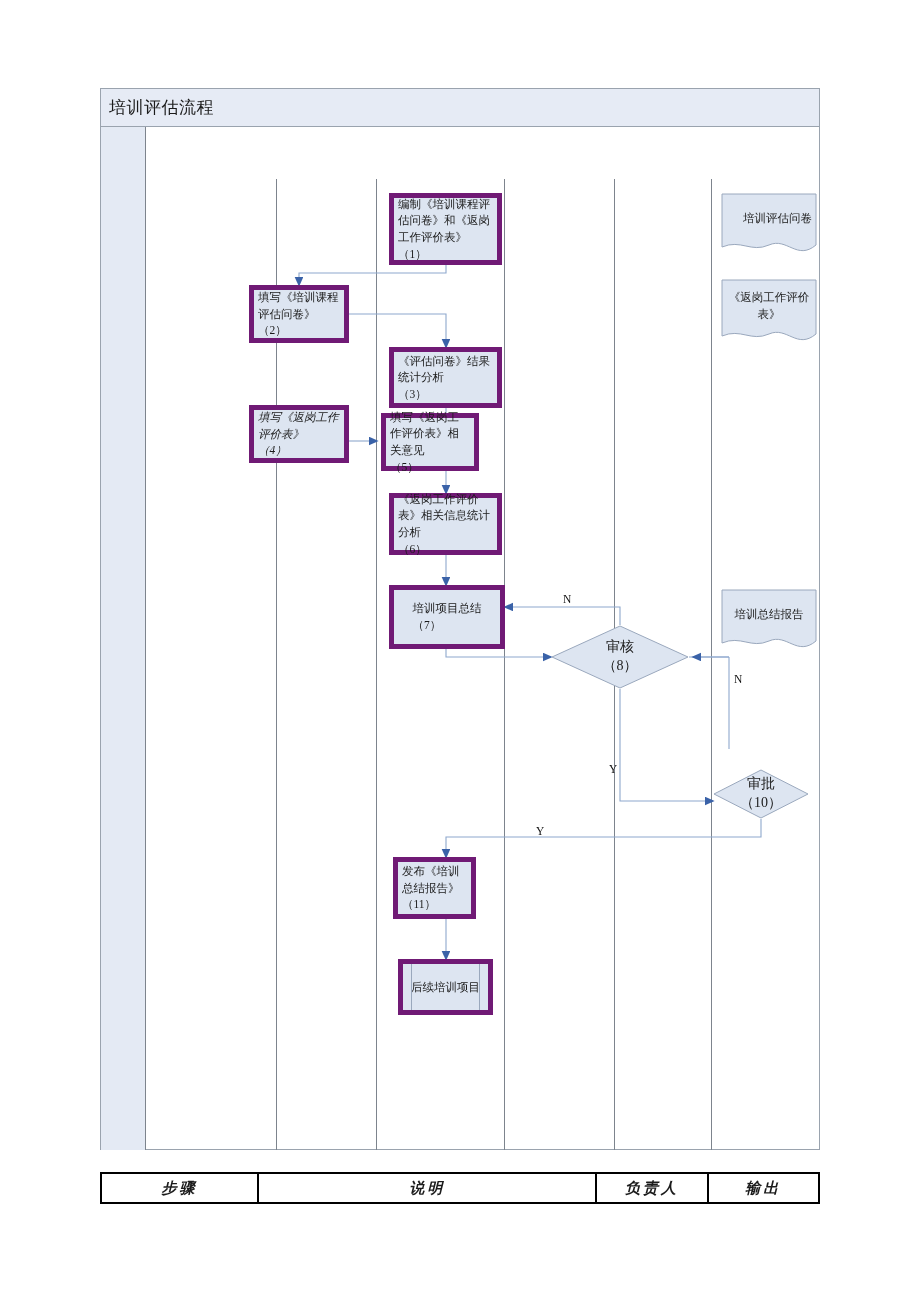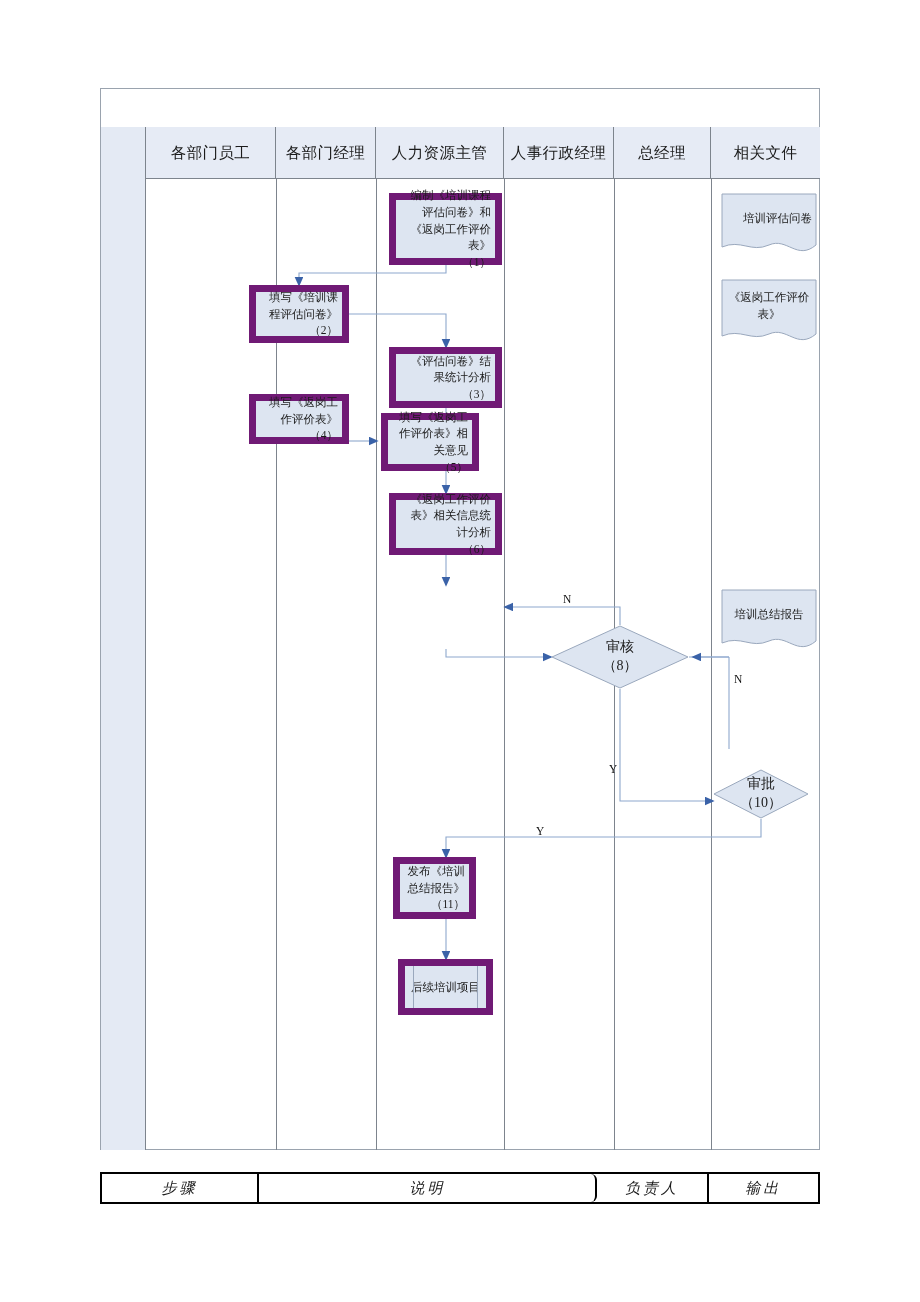--- a/index.html
+++ b/index.html
@@ -34,22 +34,22 @@
   #header-row .hc{
     position:absolute;top:0;height:52px;display:flex;align-items:center;justify-content:center;
     font-size:15.5px;box-sizing:border-box;border-right:1px solid #7d848d;
     white-space:nowrap;letter-spacing:.4px;
   }
   #header-row .hc.last{border-right:none;}
   
   .lane-div{position:absolute;top:90px;width:0;border-left:1px solid #7d848d;height:971px;}
   
   .pbox{
-    position:absolute;background:#dde5f1;border:7px solid #701a75;box-sizing:border-box;
-    display:flex;align-items:center;justify-content:center;text-align:right;
+    position:absolute;background:#dde5f1;border:5px solid #701a75;box-sizing:border-box;
+    display:flex;align-items:center;justify-content:center;text-align:left;
     font-size:11.5px;line-height:1.45;padding:2px 4px;color:#1b1b1b;
   }
   .pbox.pre{background:#dde5f1;}
   .pbox.pre .bar{position:absolute;top:0;bottom:0;width:0;border-left:1px solid #9aa8bd;}
   .pbox.pre .bar.l{left:8px;}
   .pbox.pre .bar.r{right:8px;}
   .diamond{
     position:absolute;
   }
   .diamond svg{position:absolute;left:0;top:0;}
@@ -77,43 +77,38 @@
     font-size:46px;color:#e3e3e3;letter-spacing:2px;
     font-weight:400;user-select:none;
   }
   
   #legend{
     position:absolute;left:100px;top:1172px;width:720px;height:32px;
     border:2px solid #000;box-sizing:border-box;display:flex;background:#fff;
   }
   #legend .lc{
     display:flex;align-items:center;justify-content:center;
-    font-style:italic;font-weight:normal;font-size:15px;letter-spacing:3px;
+    font-style:italic;font-weight:bold;font-size:15px;letter-spacing:3px;
     border-right:2px solid #000;box-sizing:border-box;
   }
   #legend .lc.last{border-right:none;}
 </style>
 </head>
 <body>
 
 <div id="watermark">www.zixin.com.cn</div>
 
 <div id="chart-frame">
 
+  <div id="title-band">
+    <div class="t">培训评估流程</div>
+  </div>
 
   <div id="left-lane"></div>
 
-  <div id="header-row">
-    <div class="hc" style="left:0px;width:130px;">各部门员工</div>
-    <div class="hc" style="left:130px;width:100px;">各部门经理</div>
-    <div class="hc" style="left:230px;width:128px;">人力资源主管</div>
-    <div class="hc" style="left:358px;width:110px;">人事行政经理</div>
-    <div class="hc" style="left:468px;width:97px;">总经理</div>
-    <div class="hc last" style="left:565px;width:109px;">相关文件</div>
-  </div>
 
   <div class="lane-div" style="left:175px;"></div>
   <div class="lane-div" style="left:275px;"></div>
   <div class="lane-div" style="left:403px;"></div>
   <div class="lane-div" style="left:513px;"></div>
   <div class="lane-div" style="left:610px;"></div>
 
   <svg id="wires" viewBox="0 0 720 1062">
     <defs>
       <marker id="ah" markerWidth="9" markerHeight="9" refX="7.5" refY="4" orient="auto">
@@ -173,41 +168,47 @@
     </div>
   </div>
 
   <div class="pbox" style="left:288px;top:258px;width:113px;height:61px;">
     <div>
       <span>《评估问卷》结果统计分析</span><br>
       <span>（3）</span>
     </div>
   </div>
 
-  <div class="pbox" style="left:148px;top:305px;width:100px;height:50px;">
+  <div class="pbox" style="left:148px;top:316px;width:100px;height:58px;font-style:italic;">
     <div>
       <span>填写《返岗工作评价表》</span><br>
       <span>（4）</span>
     </div>
   </div>
 
   <div class="pbox" style="left:280px;top:324px;width:98px;height:58px;">
     <div>
       <span>填写《返岗工作评价表》相关意见</span><br>
       <span>（5）</span>
     </div>
   </div>
 
   <div class="pbox" style="left:288px;top:404px;width:113px;height:62px;">
     <div>
       <span>《返岗工作评价表》相关信息统计分析</span><br>
       <span>（6）</span>
     </div>
   </div>
 
+  <div class="pbox" style="left:288px;top:496px;width:116px;height:64px;">
+    <div>
+      <span>培训项目总结</span><br>
+      <span>（7）</span>
+    </div>
+  </div>
 
   <div class="diamond" style="left:450px;top:536px;width:138px;height:64px;">
     <svg width="138" height="64">
       <polygon points="69,1 137,32 69,63 1,32" fill="#dde5f1" stroke="#9aa8bd" stroke-width="1"></polygon>
     </svg>
     <div class="dtxt">
       <span>审核</span>
       <span>（8）</span>
     </div>
   </div>
@@ -259,16 +260,16 @@
     </svg>
     <div class="dtxt">
         <span>培训总结报告</span>
       </div>
   </div>
 
 </div>
 
 <div id="legend">
   <div class="lc" style="width:158px;">步骤</div>
-  <div class="lc" style="width:340px;border-radius:6px;">说明</div>
+  <div class="lc" style="width:340px;">说明</div>
   <div class="lc" style="width:112px;">负责人</div>
   <div class="lc last" style="width:110px;">输出</div>
 </div>
 
 </body></html>

